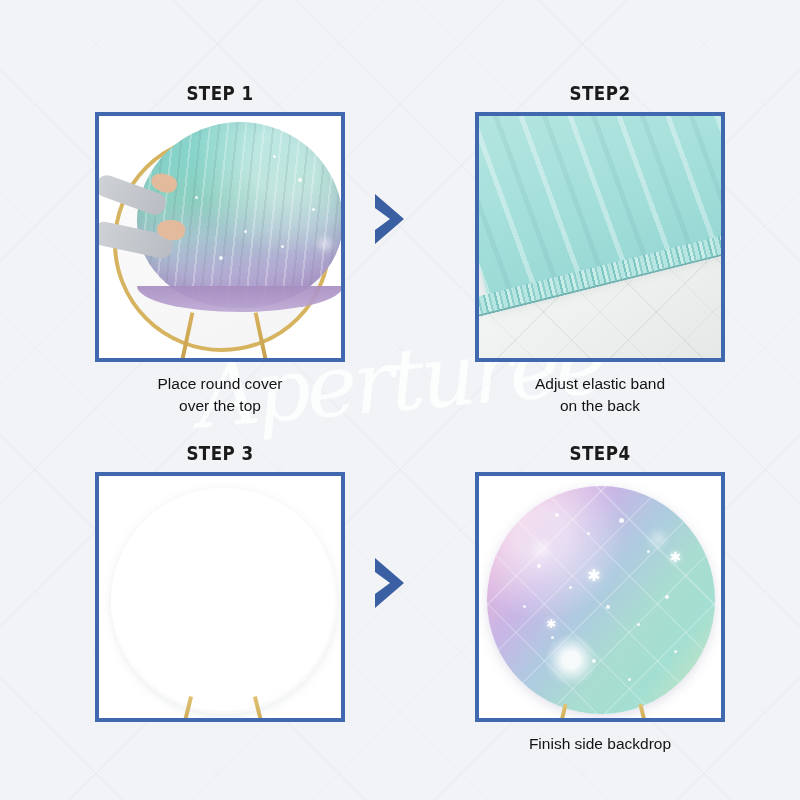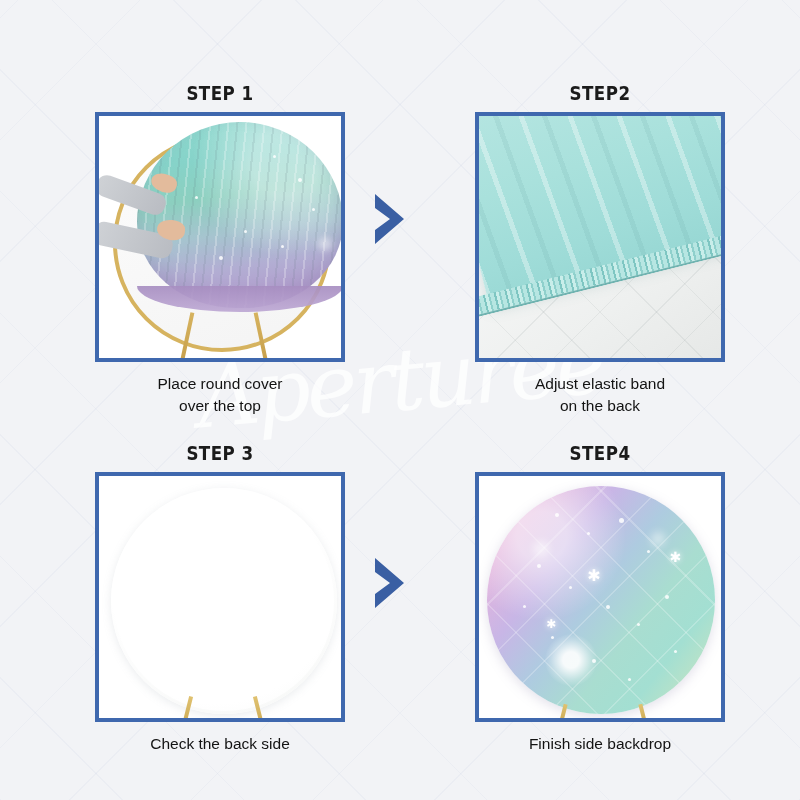--- a/index.html
+++ b/index.html
@@ -400,21 +400,20 @@
       <div class="frame">
         <div class="photo">
           <div class="p3-disc">
             <div class="p3-rim"></div>
             <div class="p3-rim-inner"></div>
           </div>
           <div class="p3-leg l1"></div>
           <div class="p3-leg l2"></div>
         </div>
       </div>
-      <div class="caption">Check the back side</div>
     </div>
 
     <div class="step s4">
       <div class="step-title">STEP4</div>
       <div class="frame">
         <div class="photo">
           <div class="p4-disc">
             <div class="p4-glow"></div>
             <div class="sparkle" style="left:30%;top:12%;width:4px;height:4px;"></div>
             <div class="sparkle" style="left:44%;top:20%;width:3px;height:3px;"></div>

